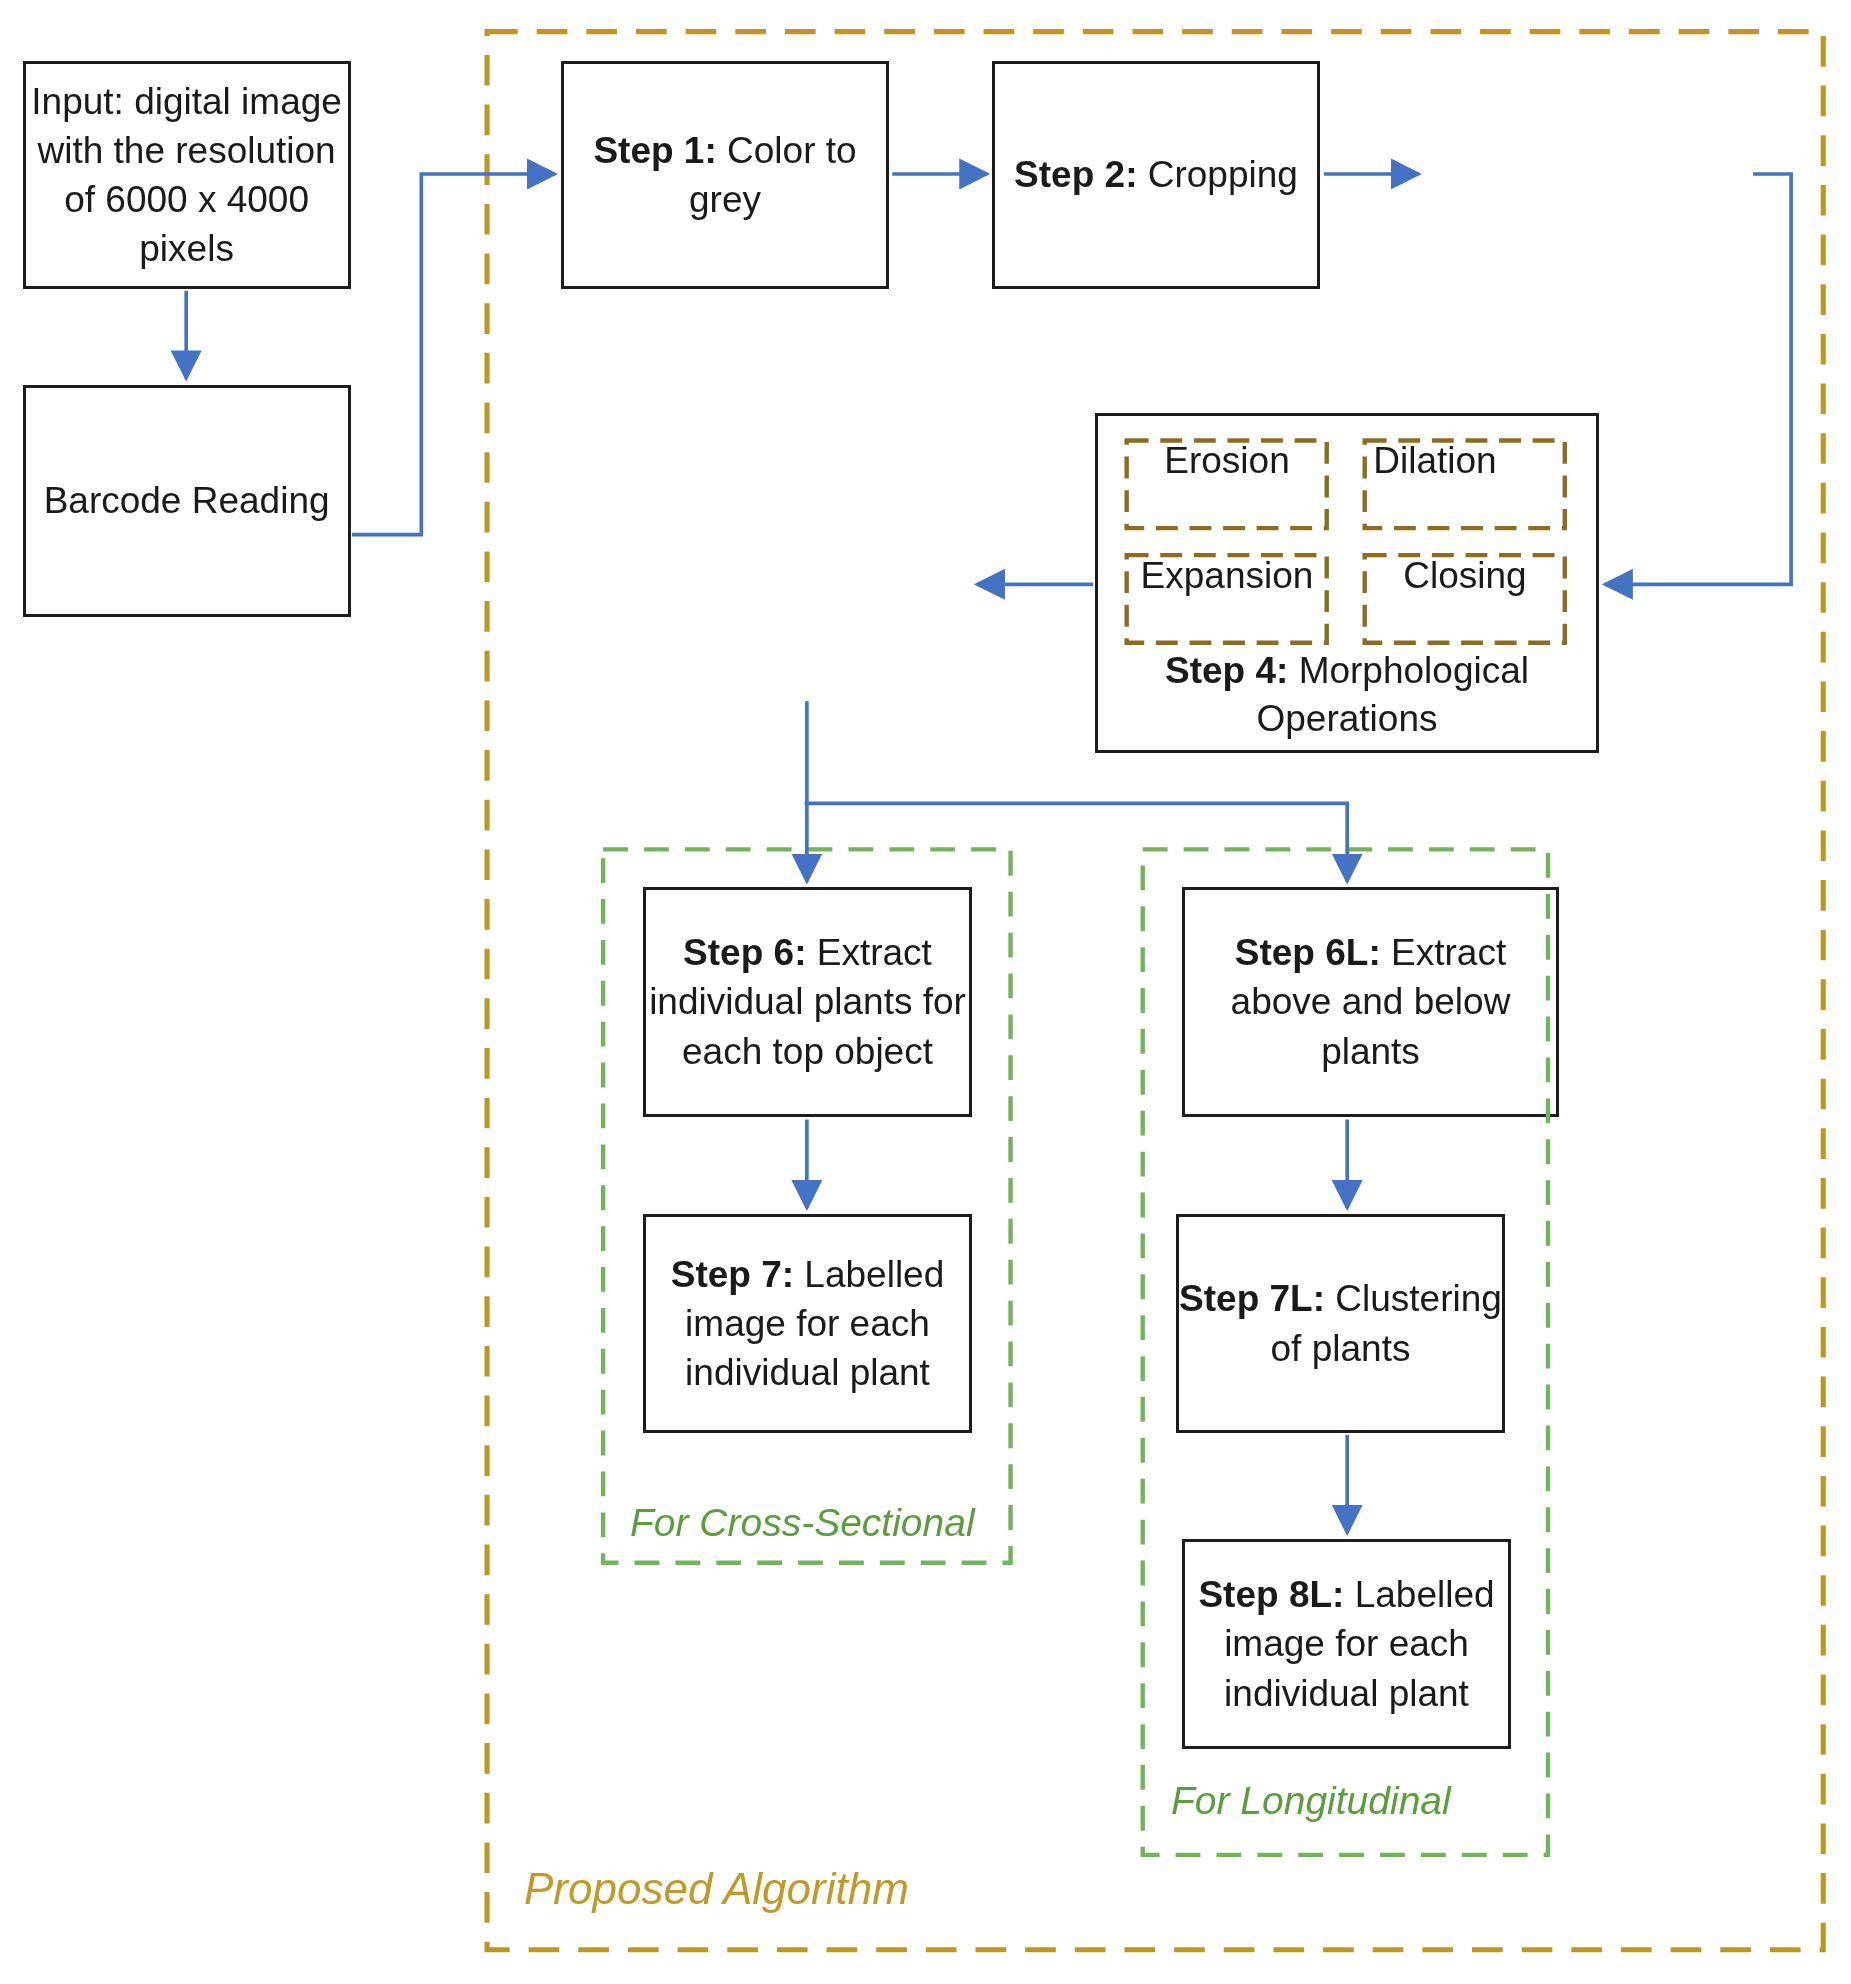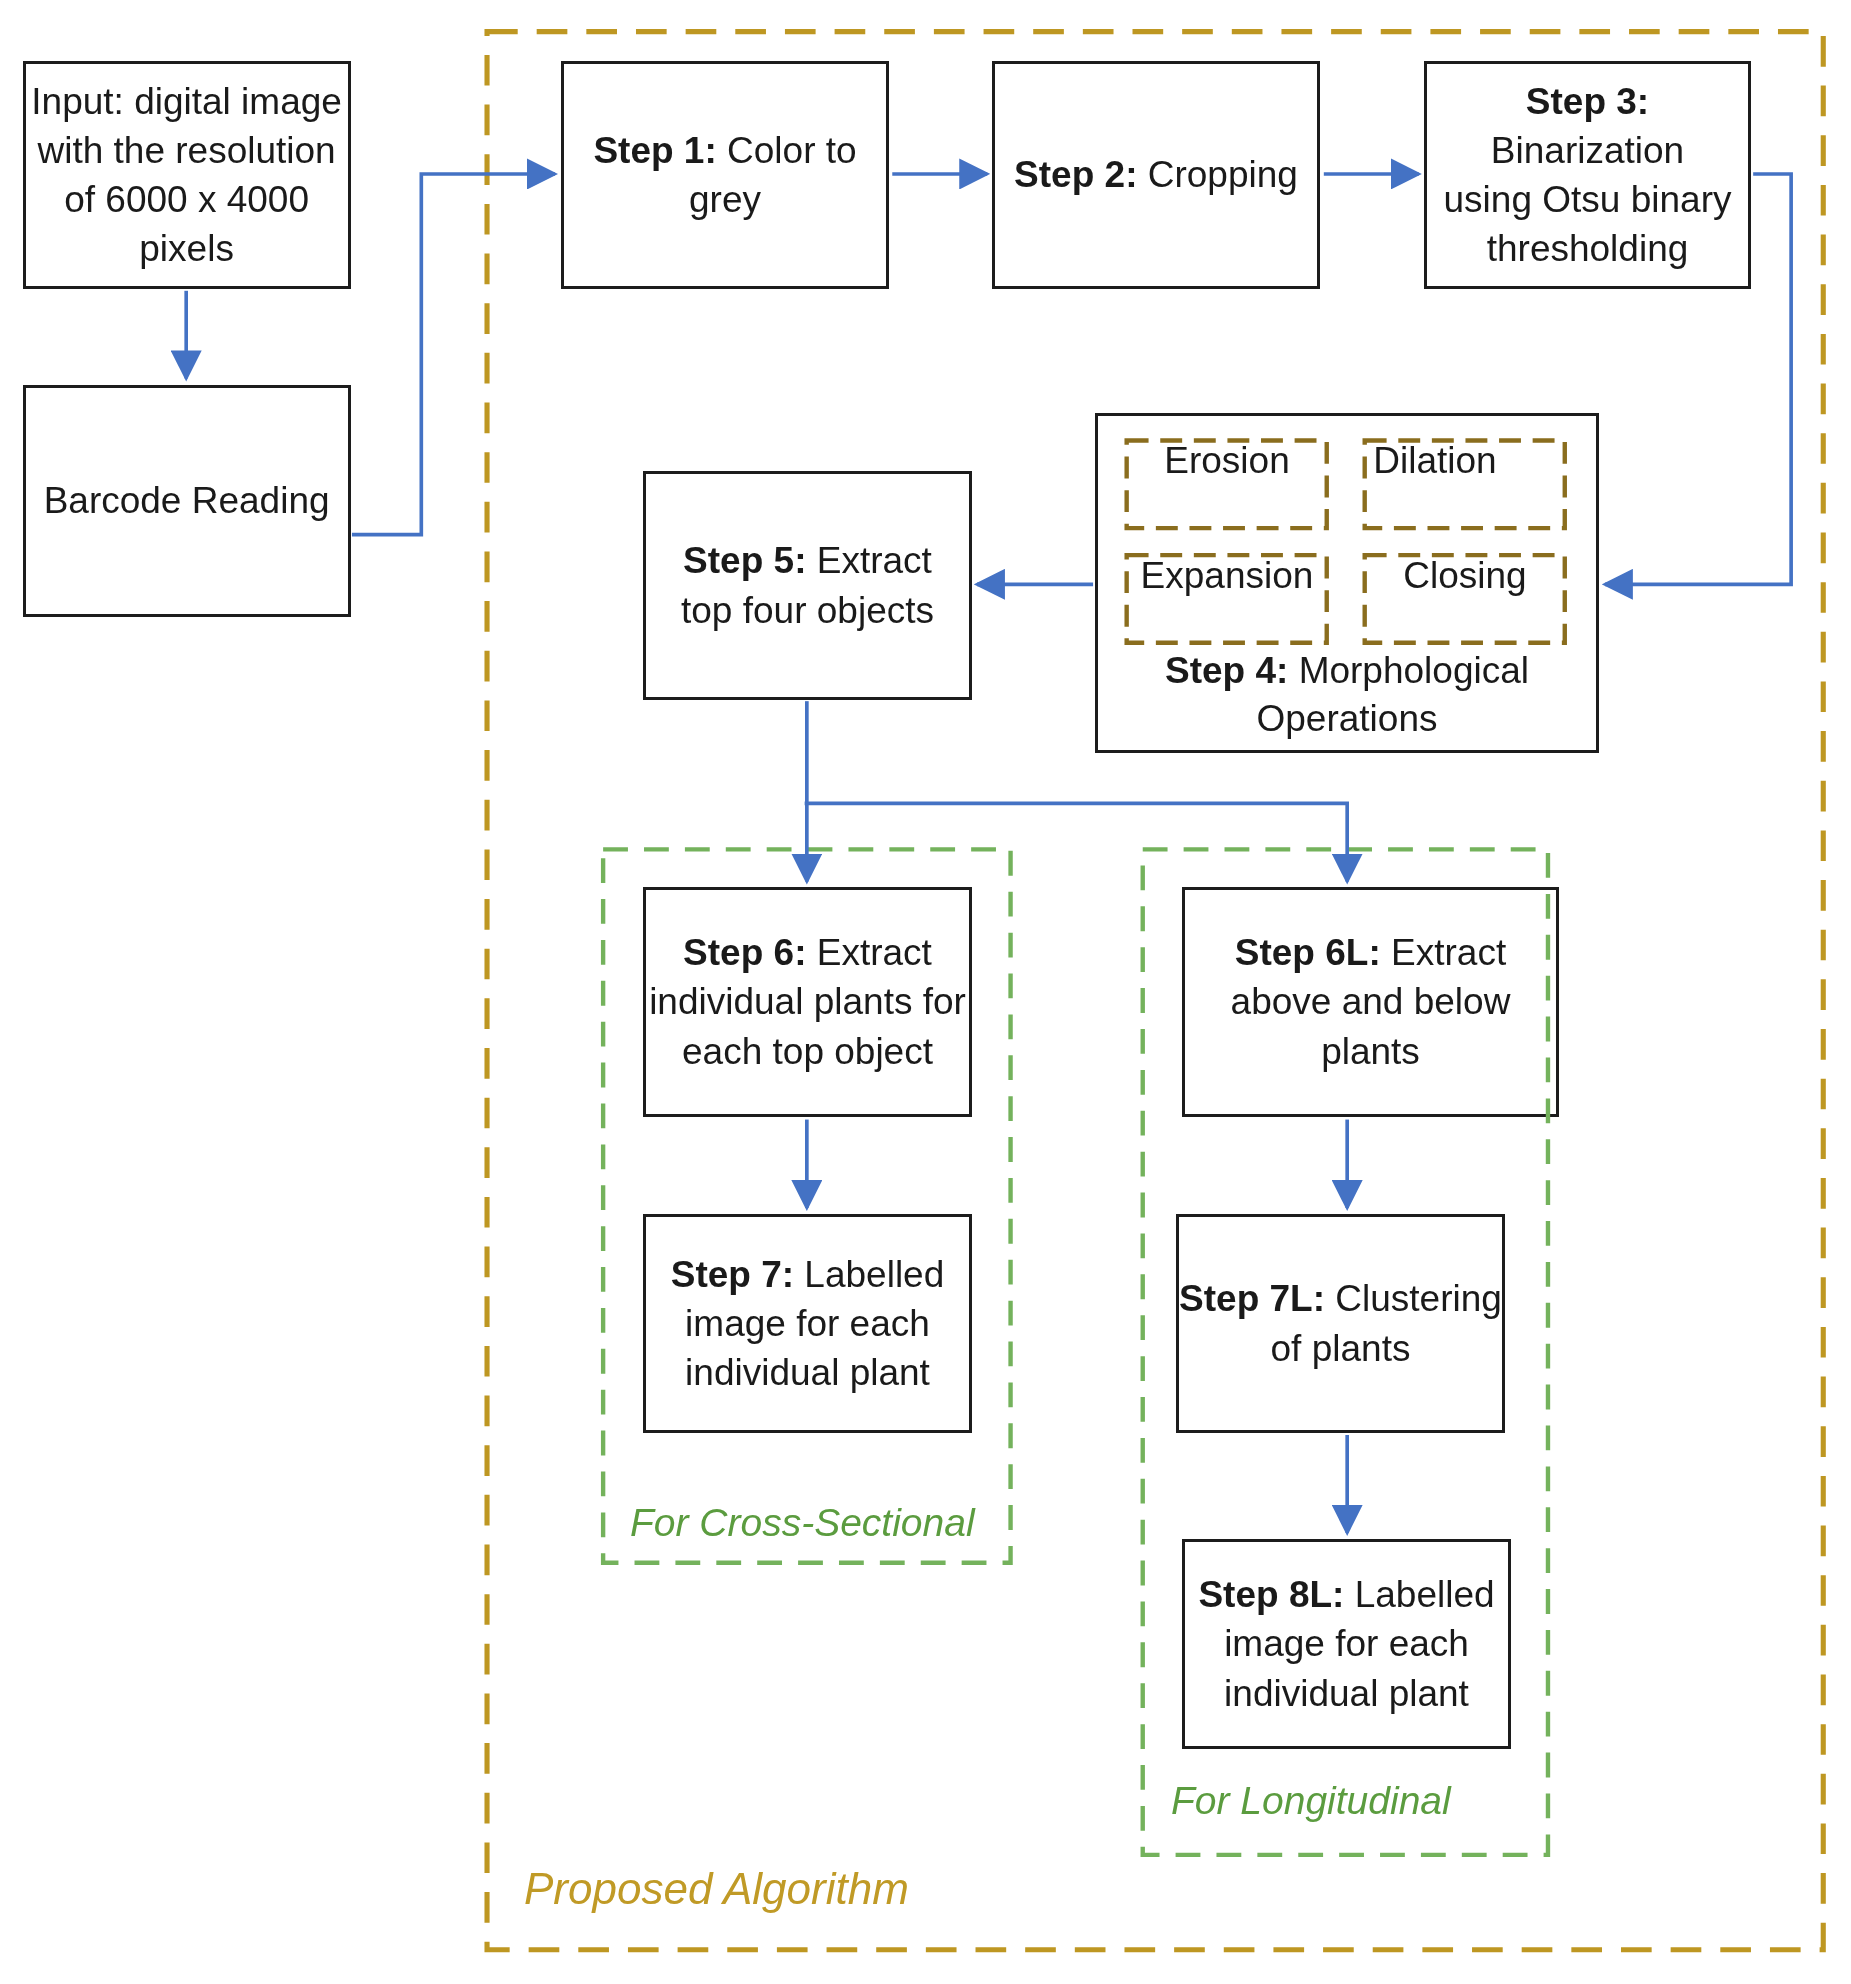--- a/index.html
+++ b/index.html
@@ -50,47 +50,38 @@
 
   <div class="box" style="left:561px;top:61px;width:328px;height:228px;">
     <span><b>Step 1:</b><span> Color to
 grey</span></span>
   </div>
 
   <div class="box" style="left:992px;top:61px;width:328px;height:228px;">
     <span><b>Step 2:</b><span> Cropping</span></span>
   </div>
 
-  <div class="box" style="left:1424px;top:61px;width:327px;height:228px;">
-    <span><b>Step 3:</b><span> Binarization
-using Otsu binary
-thresholding</span></span>
-  </div>
 
   <div class="box" style="left:1095px;top:413px;width:504px;height:340px;display:block;">
     <div class="caption"><b>Step 4:</b><span> Morphological
 Operations</span></div>
   </div>
   <div class="cell" style="left:1127px;top:440px;width:200px;height:88px;">
     <span>Erosion</span>
   </div>
   <div class="cell" style="left:1335px;top:440px;width:200px;height:88px;">
     <span>Dilation</span>
   </div>
   <div class="cell" style="left:1127px;top:555px;width:200px;height:88px;">
     <span>Expansion</span>
   </div>
   <div class="cell" style="left:1365px;top:555px;width:200px;height:88px;">
     <span>Closing</span>
   </div>
 
-  <div class="box" style="left:643px;top:471px;width:329px;height:229px;">
-    <span><b>Step 5:</b><span> Extract
-top four objects</span></span>
-  </div>
 
   <div class="box" style="left:643px;top:887px;width:329px;height:230px;">
     <span><b>Step 6:</b><span> Extract
 individual plants for
 each top object</span></span>
   </div>
 
   <div class="box" style="left:643px;top:1214px;width:329px;height:219px;">
     <span><b>Step 7:</b><span> Labelled
 image for each

